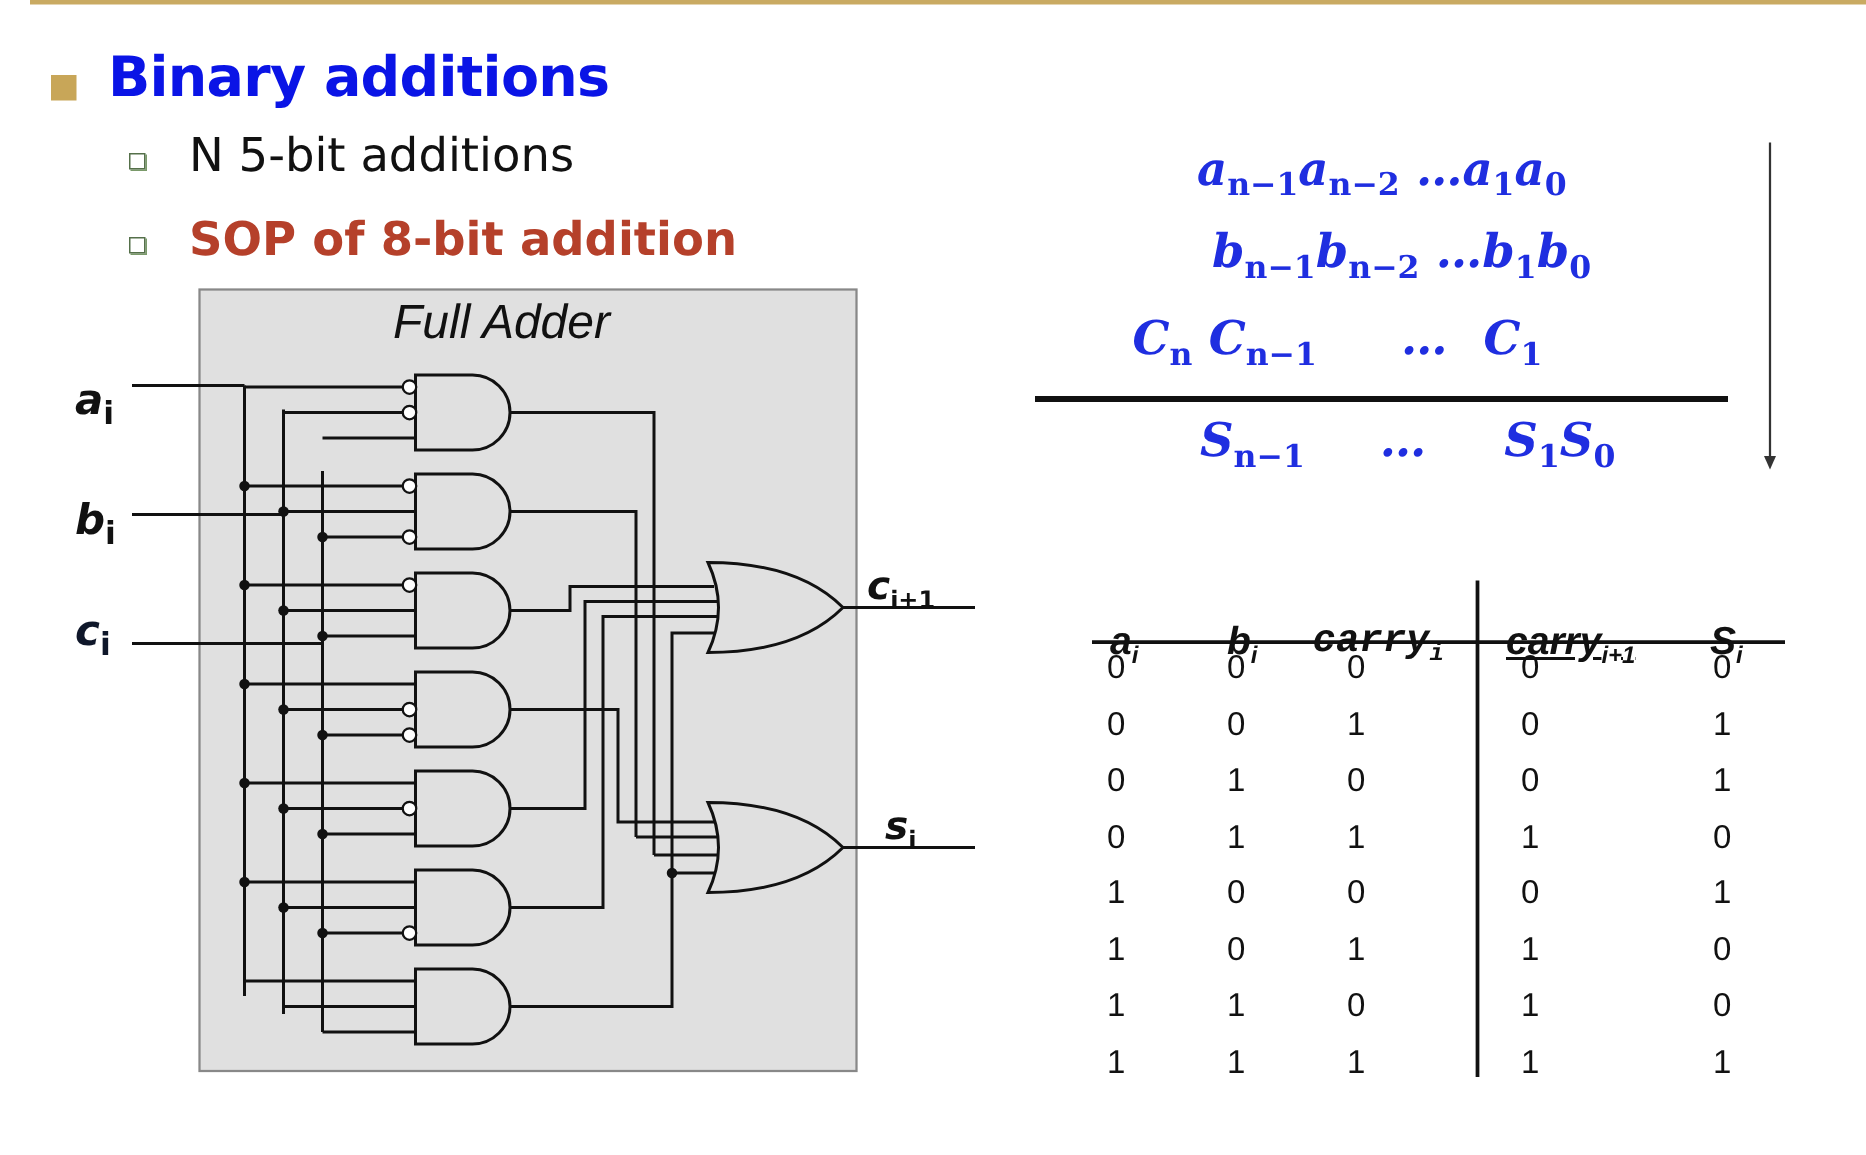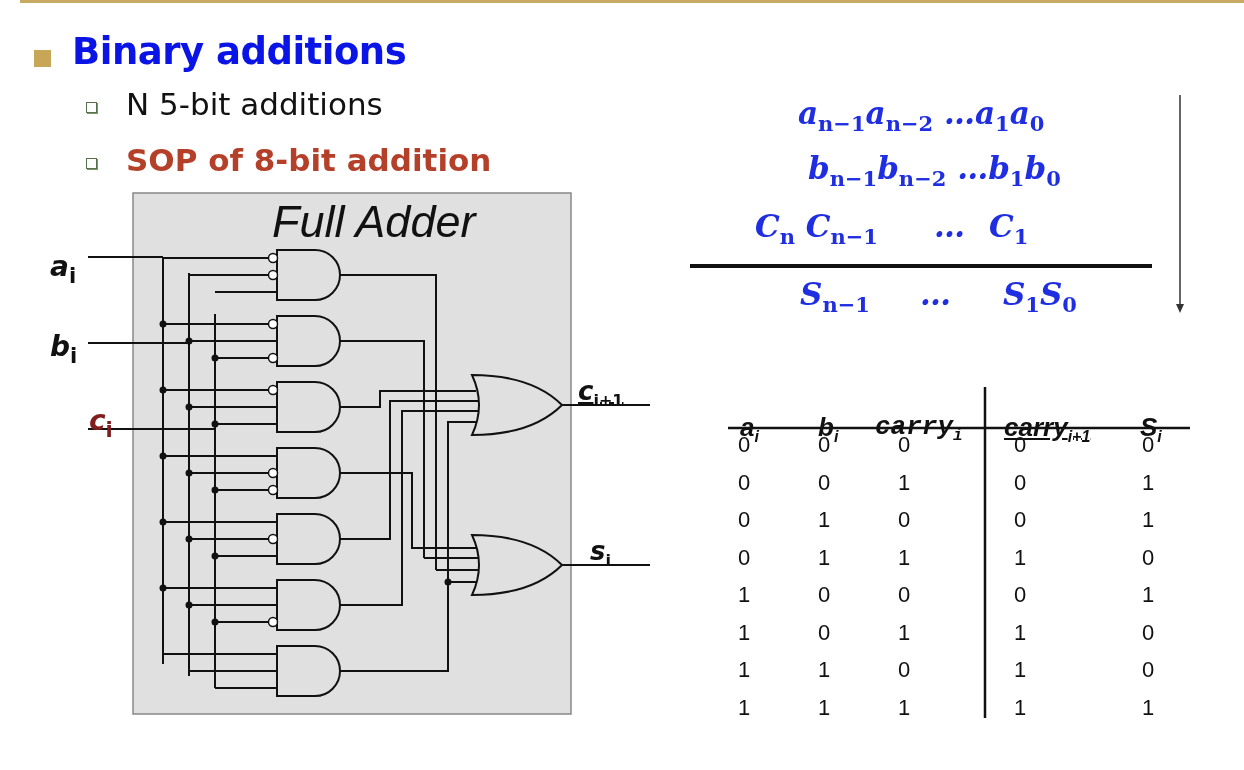--- a/index.html
+++ b/index.html
@@ -108,24 +108,24 @@
     <polyline points="340,671 448,671 448,422 477,422" stroke="#111" stroke-width="2" fill="none"></polyline>
     <polyline points="340,473 412,473 412,548 477,548" stroke="#111" stroke-width="2" fill="none"></polyline>
     <line x1="424" y1="558" x2="478" y2="558" stroke="#111" stroke-width="2" fill="none"></line>
     <line x1="436" y1="570" x2="478" y2="570" stroke="#111" stroke-width="2" fill="none"></line>
     <line x1="448" y1="582" x2="476" y2="582" stroke="#111" stroke-width="2" fill="none"></line>
     <circle cx="448" cy="582" r="3.5" fill="#111"></circle>
   </svg>
 
 <div class="eq" style="left:50px;top:250px;color:#111;font-family:'DejaVu Sans',sans-serif;font-size:28px;"><span>a</span><sub>i</sub></div>
 <div class="eq" style="left:50px;top:330px;color:#111;font-family:'DejaVu Sans',sans-serif;font-size:28px;"><span>b</span><sub>i</sub></div>
-<div class="eq" style="left:50px;top:404px;color:#7f1d1d;font-family:'DejaVu Sans',sans-serif;font-size:28px;margin-left:39px;"><span>c</span><sub>i</sub></div>
-<div class="eq" style="left:578px;top:376px;color:#111;font-family:'DejaVu Sans',sans-serif;font-size:26px;text-decoration:underline;"><span>c</span><sub style="font-size:16px">i+1</sub></div>
+<div class="eq" style="left:50px;top:404px;color:#0f172a;font-family:'DejaVu Sans',sans-serif;font-size:28px;"><span>c</span><sub>i</sub></div>
+<div class="eq" style="left:578px;top:376px;color:#111;font-family:'DejaVu Sans',sans-serif;font-size:26px;"><span>c</span><sub style="font-size:16px">i+1</sub></div>
 <div class="eq" style="left:590px;top:536px;color:#111;font-family:'DejaVu Sans',sans-serif;font-size:26px;"><span>s</span><sub style="font-size:16px">i</sub></div>
-<div style="position:absolute;left:272px;top:196px;font-size:45px;font-style:italic;color:#111;font-family:'Liberation Sans',sans-serif;">Full Adder</div>
+<div style="position:absolute;left:262px;top:196px;font-size:32px;font-style:italic;color:#111;font-family:'Liberation Sans',sans-serif;">Full Adder</div>
 
 <div class="eq" style="left:798px;top:78px;margin-top:17px;">
   <span>a</span><sub>n−1</sub><span>a</span><sub>n−2</sub> <span>…</span><span>a</span><sub>1</sub><span>a</span><sub>0</sub>
 </div>
 <div class="eq" style="left:808px;top:150px;">
   <span>b</span><sub>n−1</sub><span>b</span><sub>n−2</sub> <span>…</span><span>b</span><sub>1</sub><span>b</span><sub>0</sub>
 </div>
 <div class="eq" style="left:755px;top:208px;">
   <span>C</span><sub>n</sub> <span>C</span><sub>n−1</sub><span style="display:inline-block;width:56px;"></span><span>…</span><span style="display:inline-block;width:24px;"></span><span>C</span><sub>1</sub>
 </div>

